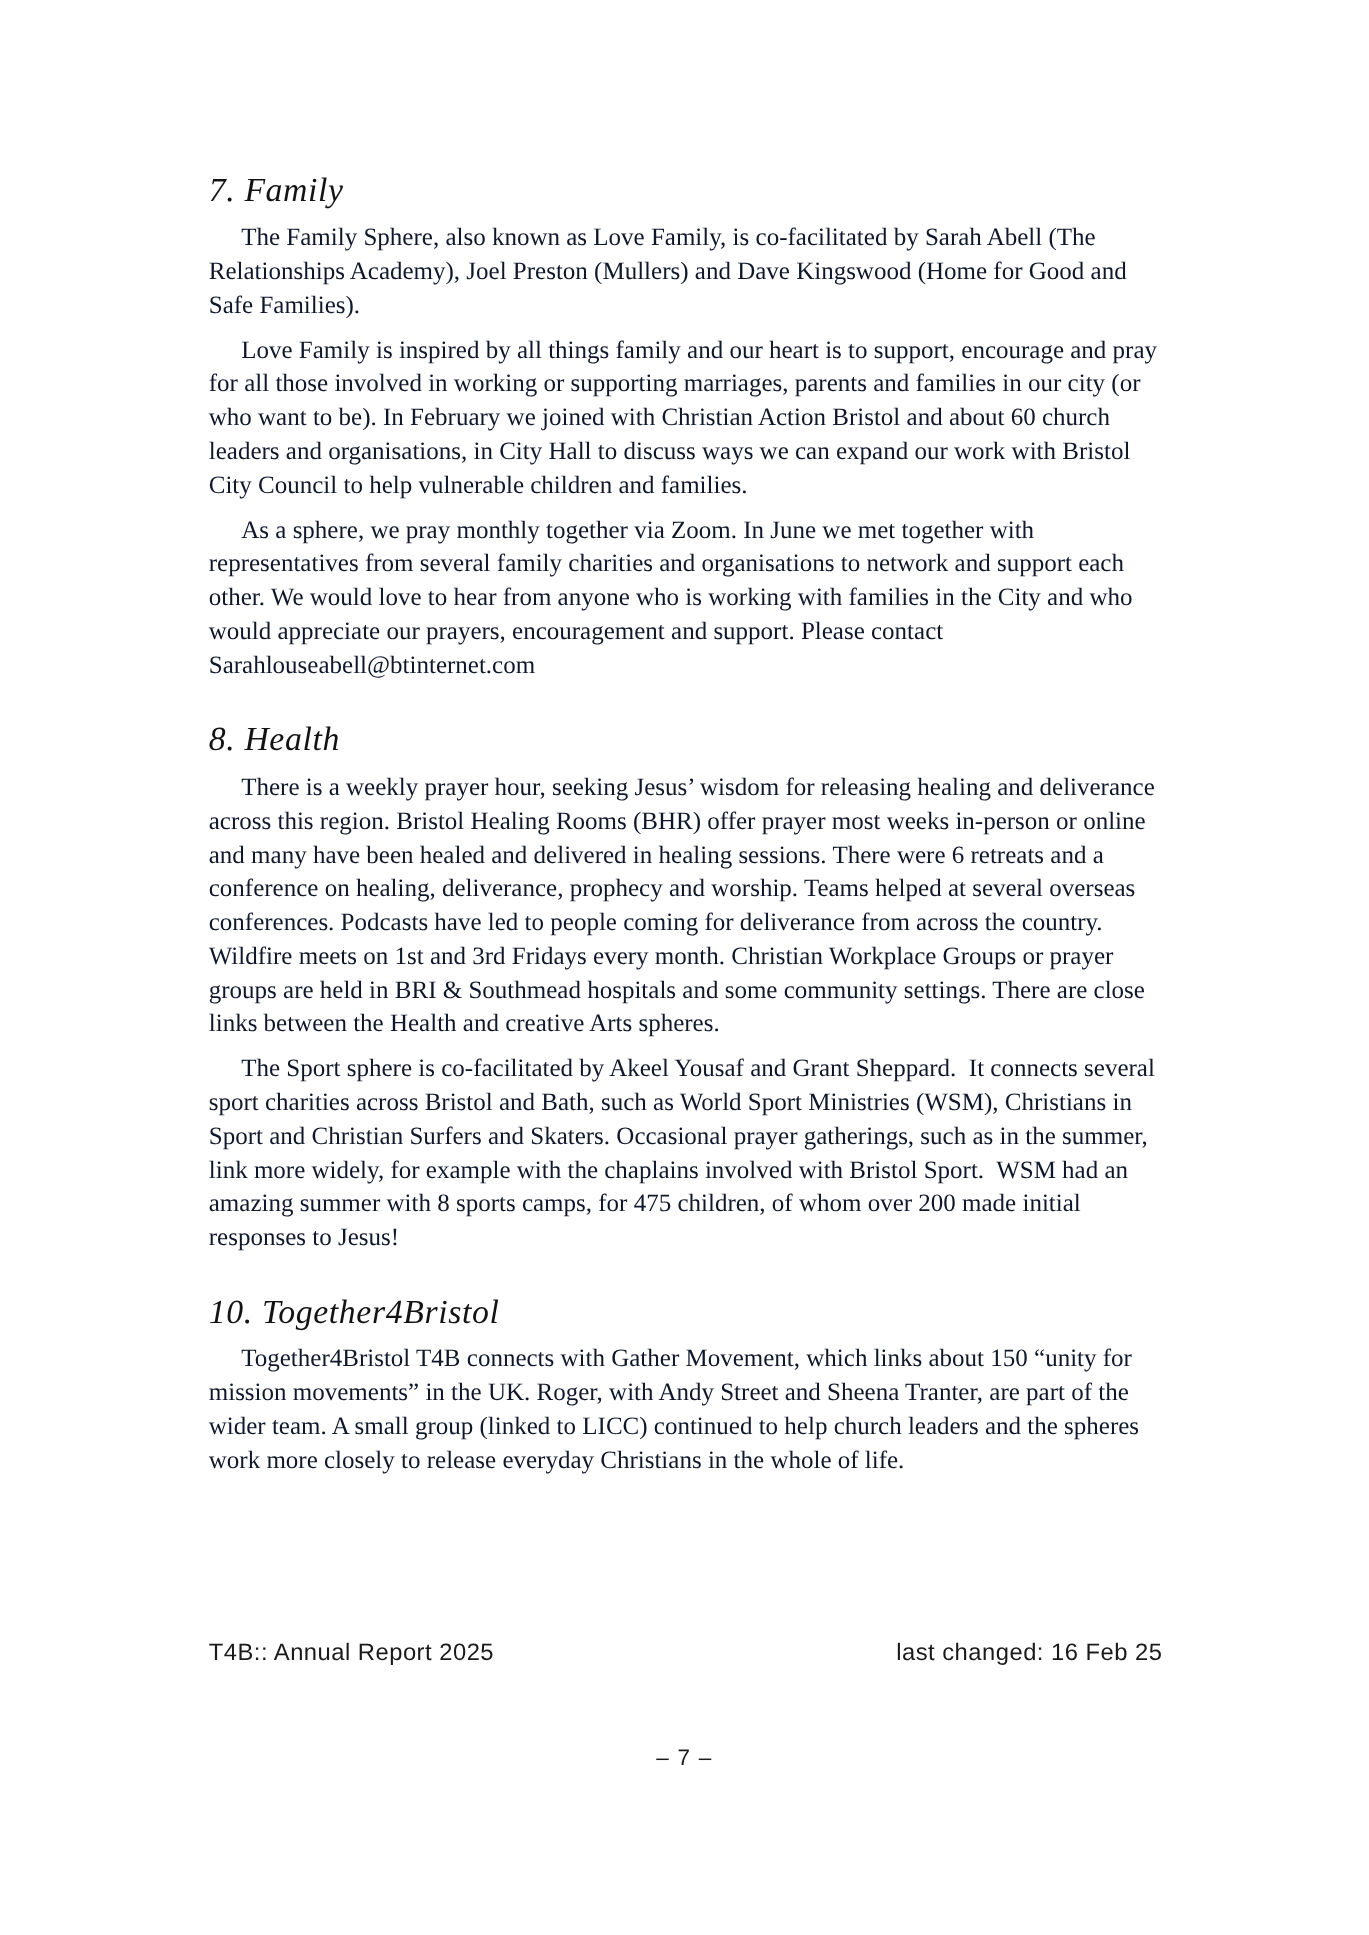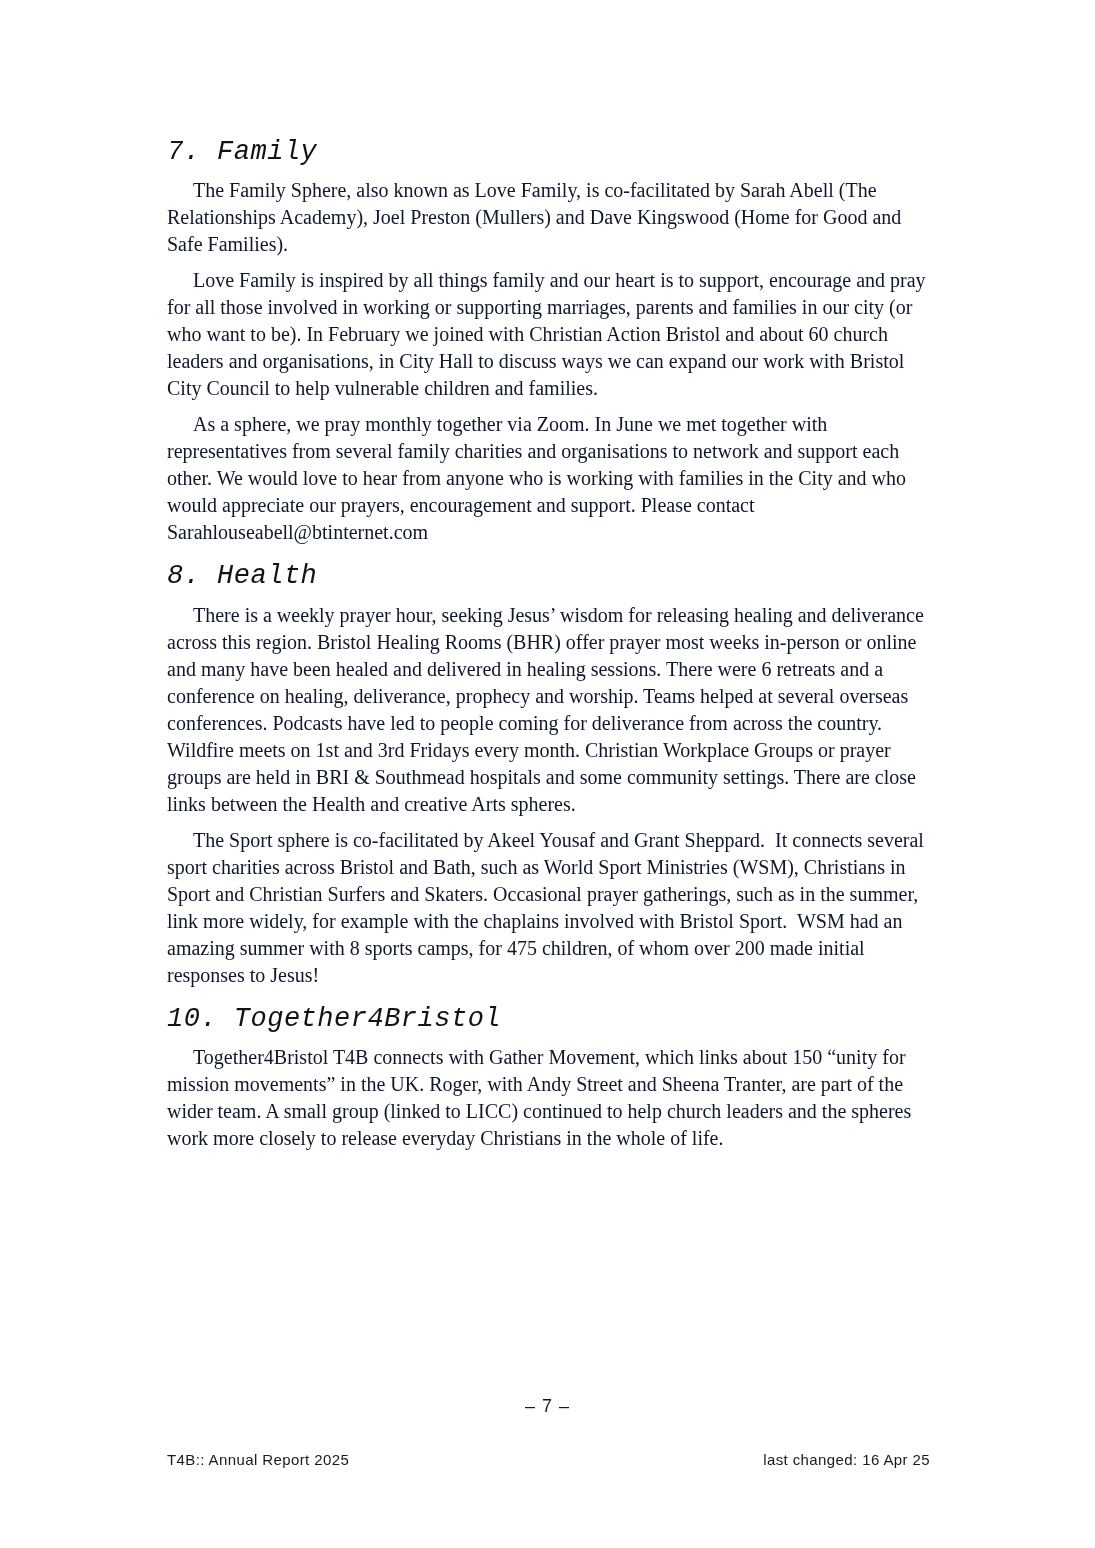--- a/index.html
+++ b/index.html
@@ -15,51 +15,51 @@
     color: #161616;
     overflow: hidden;
   }
   .content {
     position: absolute;
     left: 167px;
     top: 136px;
     width: 763px;
   }
   .section-heading {
-    font-family: Liberation Mono, monospace;
+    font-family: Liberation Serif, serif;
     font-style: italic;
     font-weight: normal;
     font-size: 27px;
     line-height: 1.2;
     letter-spacing: 0.5px;
     margin: 0 0 9px 0;
     color: #131313;
   }
   section + section .section-heading {
-    margin-top: 14px;
+    margin-top: 29px;
   }
   .body-paragraph {
     font-family: "Liberation Serif", serif;
     font-size: 20px;
     line-height: 27px;
     margin: 0 0 9px 0;
     text-indent: 26px;
     text-align: left;
     white-space: pre-wrap;
     color: #0f172a;
   }
   .footer-row {
     position: absolute;
     left: 167px;
     width: 763px;
-    top: 1451px;
+    top: 1312px;
     display: flex;
     justify-content: space-between;
     font-family: "Liberation Sans", sans-serif;
-    font-size: 15px;
+    font-size: 19px;
     letter-spacing: 0.4px;
     color: #1a1a1a;
   }
   .page-number {
     position: absolute;
     left: 0;
     width: 1095px;
     top: 1396px;
     text-align: center;
     font-family: "Liberation Sans", sans-serif;
@@ -92,17 +92,17 @@
 
     <section>
       <h2 class="section-heading">10. Together4Bristol</h2>
       <p class="body-paragraph">Together4Bristol T4B connects with Gather Movement, which links about 150 “unity for mission movements” in the UK. Roger, with Andy Street and Sheena Tranter, are part of the wider team. A small group (linked to LICC) continued to help church leaders and the spheres work more closely to release everyday Christians in the whole of life.</p>
     </section>
 
   </main>
 
   <div class="footer-row">
     <span>T4B:: Annual Report 2025</span>
-    <span>last changed: 16 Apr 25</span>
+    <span>last changed: 16 Feb 25</span>
   </div>
 
   <div class="page-number">– 7 –</div>
 </div>
 
 </body></html>

